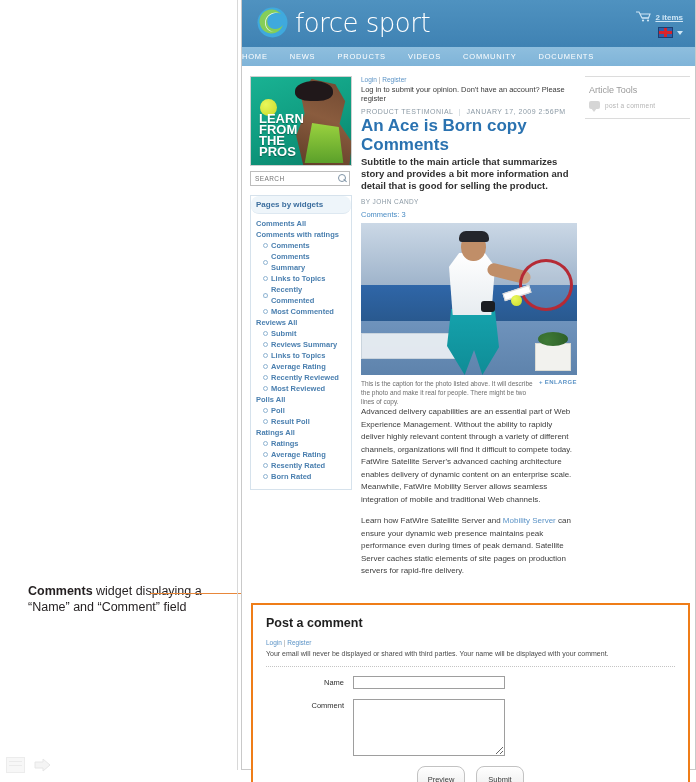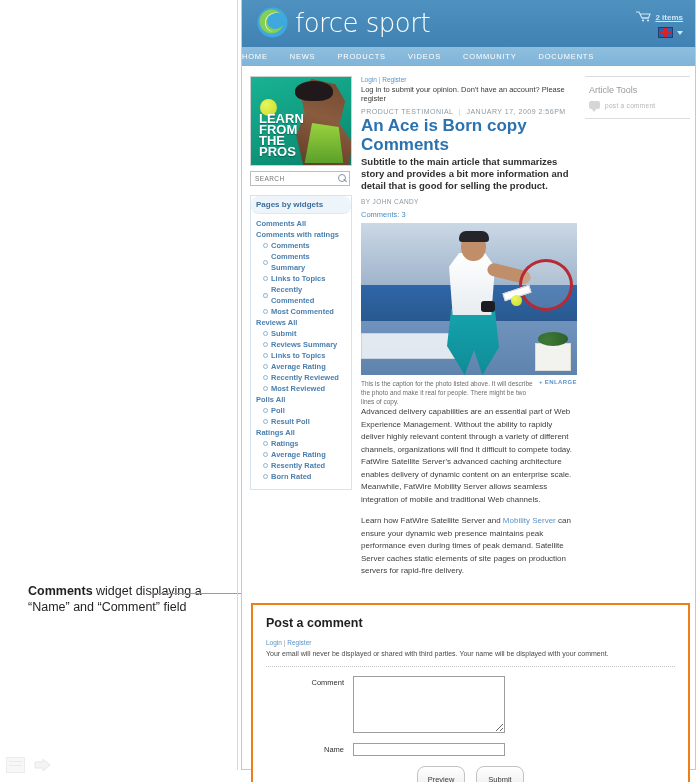--- a/index.html
+++ b/index.html
@@ -408,26 +408,26 @@
     <h2>Post a comment</h2>
     <div class="cw-links">
       <a>Login</a>
       <span class="sep">|</span>
       <a>Register</a>
     </div>
     <div class="cw-note">Your email will never be displayed or shared with third parties. Your name will be displayed with your comment.</div>
     <div class="cw-divider"></div>
 
     <div class="field-row">
+      <label class="field-label">Name</label>
+      <input type="text" value="" style="">
+    </div>
+    <div class="field-row">
       <label class="field-label">Comment</label>
       <textarea style=""></textarea>
-    </div>
-    <div class="field-row">
-      <label class="field-label">Name</label>
-      <input type="text" value="" style="">
     </div>
 
     <div class="btn-row">
       <button class="btn">Preview</button>
       <button class="btn">Submit</button>
     </div>
 
   </div>
 
 </div>

